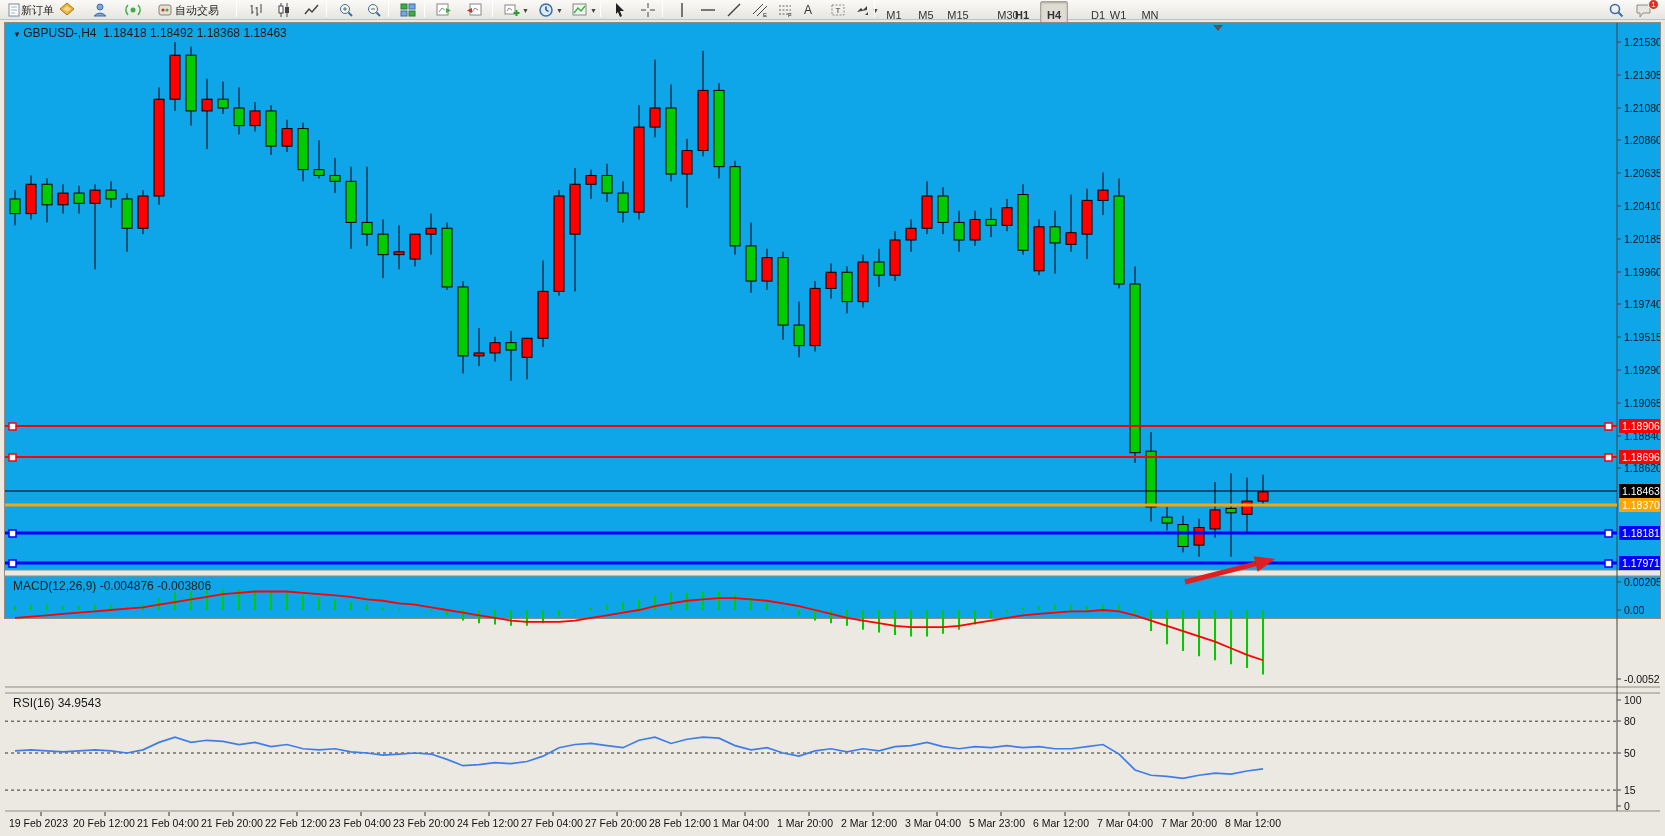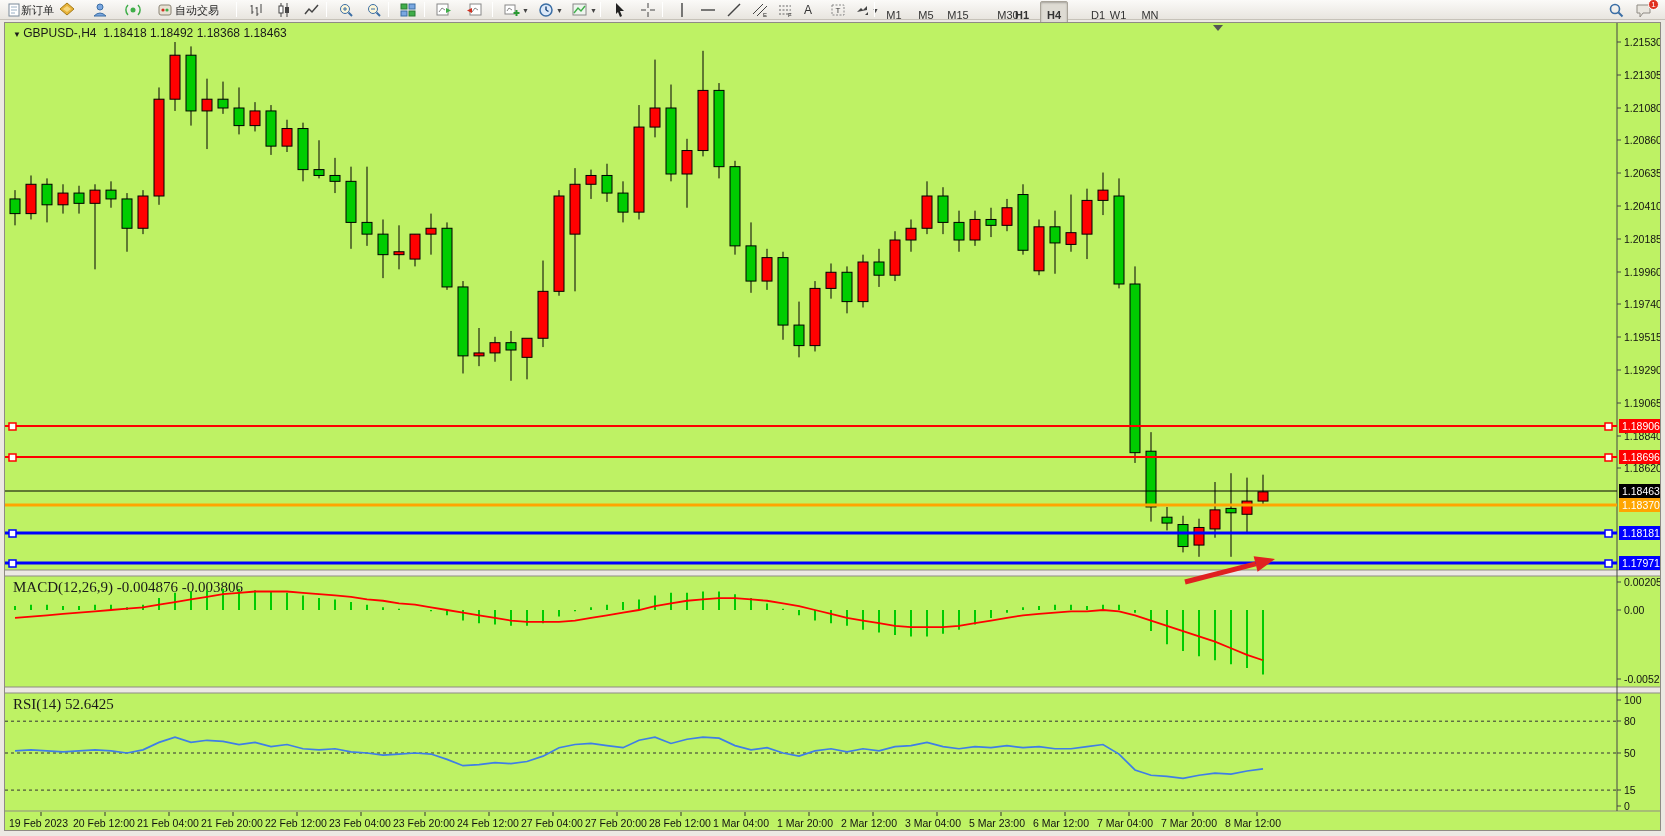--- a/index.html
+++ b/index.html
@@ -8,23 +8,23 @@
   
   .toolbar{position:absolute;left:0;top:0;width:1665px;height:20px;background:linear-gradient(#fbfaf8,#e8e5df);border-bottom:1px solid #c6c2b9;}
   .tb{position:absolute;top:1px;height:18px;display:flex;align-items:center;justify-content:center;font-size:11px;color:#222;cursor:default;}
   .tb-btn{padding:0 3px;border:1px solid transparent;border-radius:2px;}
   .tb-sep{position:absolute;top:2px;width:1px;height:15px;background:#c4c0b7;border-right:1px solid #fff;}
   .tf-btn{position:absolute;top:1px;height:28px;width:28px;display:flex;align-items:center;justify-content:center;font-size:11px;color:#333;border:1px solid transparent;border-radius:2px;}
   .tf-btn.active{background:#dedbd3;border:1px solid #a9a49a;box-shadow:inset 0 1px 2px rgba(0,0,0,.25);font-weight:bold;}
   .caret{font-size:7px;color:#444;margin-left:2px;}
   .badge{position:absolute;top:-4px;right:-6px;background:#e03020;color:#fff;border-radius:50%;width:11px;height:11px;font-size:8px;display:flex;align-items:center;justify-content:center;border:1px solid #fff;}
   
-  .chart-window{position:absolute;left:4px;top:22px;width:1657px;height:809px;background:#bef264;border:1px solid #8f8b84;text-align:center;}
+  .chart-window{position:absolute;left:4px;top:22px;width:1657px;height:597px;background:#0ea5e9;border:1px solid #8f8b84;text-align:center;}
   .pane-title{position:absolute;left:8px;top:3px;font-size:12px;color:#1a1a1a;white-space:pre;}
-  .pane-label{position:absolute;font-size:15px;color:#1a1a1a;white-space:pre;font-family:Liberation Serif, serif;}
+  .pane-label{position:absolute;font-size:12px;color:#1a1a1a;white-space:pre;}
   .shift-marker{position:absolute;width:0;height:0;border-left:5px solid transparent;border-right:5px solid transparent;border-top:6px solid #555;}
   svg text{font-family:"Liberation Sans",sans-serif;}
   .icon16{width:16px;height:16px;display:inline-block;}
 </style>
 </head>
 <body>
 
 <div class="screen">
 
   <div class="toolbar">
@@ -252,21 +252,21 @@
           </svg>
         <span class="badge">1</span>
       </span>
     </div>
   </div>
 
   <div class="chart-window">
     <div class="pane-title"><span style="font-size:8px;">▼ </span><span>GBPUSD-,H4</span><span>  </span><span>1.18418</span><span> </span><span>1.18492</span><span> </span><span>1.18368</span><span> </span><span>1.18463</span></div>
     <div class="shift-marker" style="left:1208px;top:2px;"></div>
     <div class="pane-label" style="left:8px;top:556px;">MACD(12,26,9) -0.004876 -0.003806</div>
-    <div class="pane-label" style="left:8px;top:673px;">RSI(14) 52.6425</div>
+    <div class="pane-label" style="left:8px;top:673px;">RSI(16) 34.9543</div>
     <svg id="paint" width="1655" height="807" style="position:absolute;left:0;top:0;">
         <rect x="0" y="547" width="1655" height="6" fill="#ece9e3"></rect>
         <rect x="0" y="664" width="1655" height="6" fill="#ece9e3"></rect>
         <line x1="0" y1="547" x2="1655" y2="547" stroke="#8f8b84" stroke-width="1"></line>
         <line x1="0" y1="553" x2="1655" y2="553" stroke="#8f8b84" stroke-width="1"></line>
         <line x1="0" y1="664" x2="1655" y2="664" stroke="#8f8b84" stroke-width="1"></line>
         <line x1="0" y1="670" x2="1655" y2="670" stroke="#8f8b84" stroke-width="1"></line>
         <line x1="0" y1="788" x2="1655" y2="788" stroke="#8f8b84" stroke-width="1"></line>
         <line x1="1612" y1="0" x2="1612" y2="788" stroke="#444" stroke-width="1"></line>
         <line x1="10" y1="167.13669999999996" x2="10" y2="202.33749999999935" stroke="#000000" stroke-width="1"></line>

